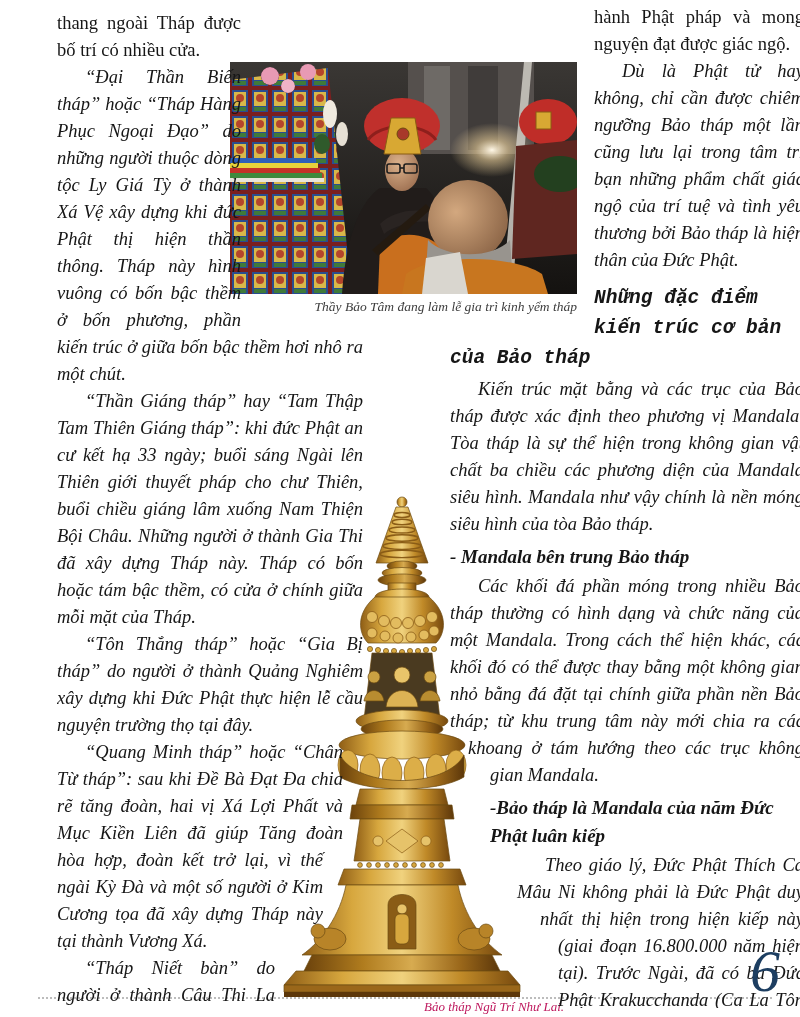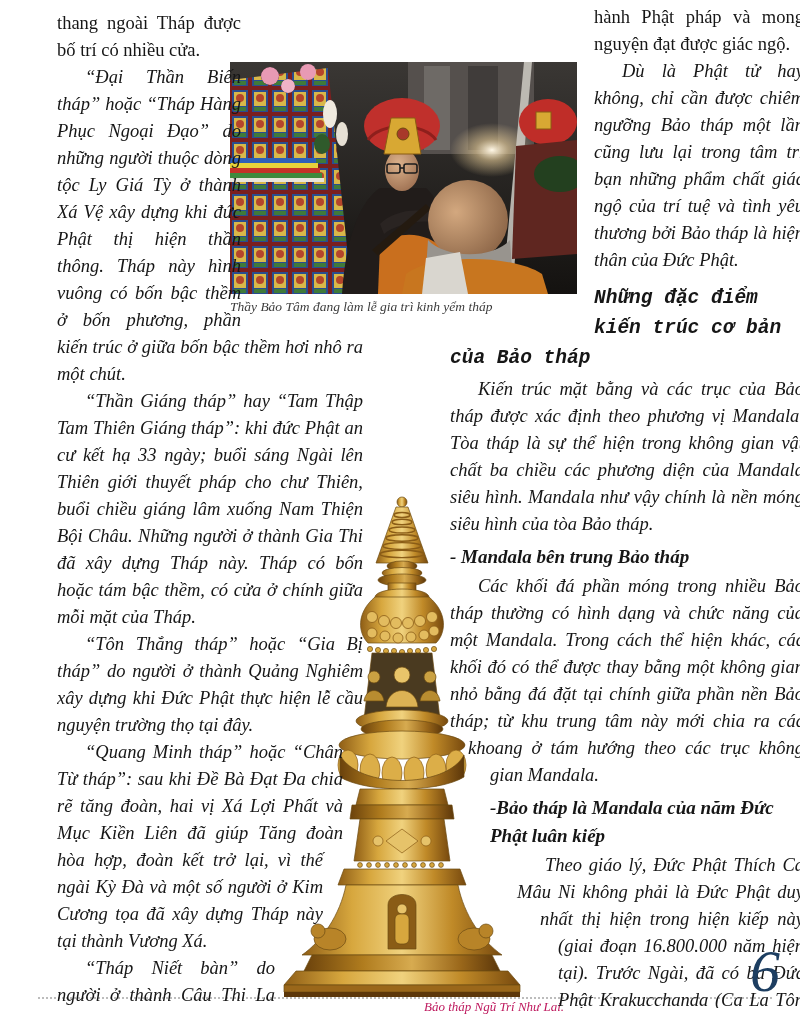--- a/index.html
+++ b/index.html
@@ -24,21 +24,21 @@
   #lsp5{width:134px;height:130px;}
   #rsp1{width:172px;height:285px;margin-top:54px;}
   #rsp2{width:28px;height:200px;margin-top:198px;}
   #rsp3{width:46px;height:40px;}
   #rsp4{width:68px;height:70px;}
   #rsp5{width:95px;height:55px;}
   #rsp6{width:118px;height:50px;}
   #rsp7{width:136px;height:110px;}
   .photo{position:absolute;left:230px;top:62px;width:347px;height:232px;z-index:0;}
   .photo svg{display:block;width:100%;height:100%;}
-  .photo-caption{position:absolute;left:230px;top:299px;width:347px;text-align:left;
+  .photo-caption{position:absolute;left:230px;top:299px;width:347px;text-align:right;
     font-style:italic;font-size:13.5px;line-height:16px;color:#3c3c3c;}
   .stupa{position:absolute;left:268px;top:493px;width:296px;height:505px;z-index:0;}
   .stupa svg{display:block;width:100%;height:100%;}
   .dotted{position:absolute;left:38px;top:997px;width:734px;height:0;border-top:2px dotted #bcbcbc;}
   .stupa-caption{position:absolute;left:268px;top:999px;width:296px;text-align:right;
     font-style:italic;font-size:13px;line-height:16px;color:#be185d;background:#fff;}
   .page-number{position:absolute;left:733px;top:934px;width:64px;height:74px;
     font-size:60px;line-height:74px;font-style:italic;text-align:center;}
 </style>
 </head>

